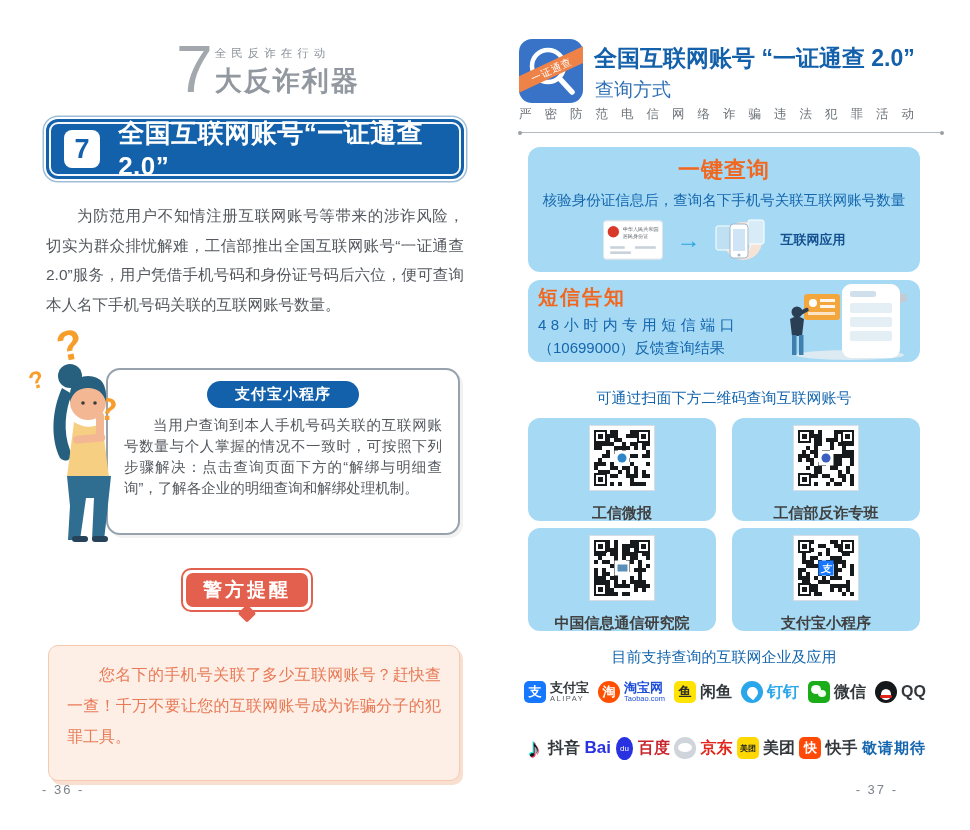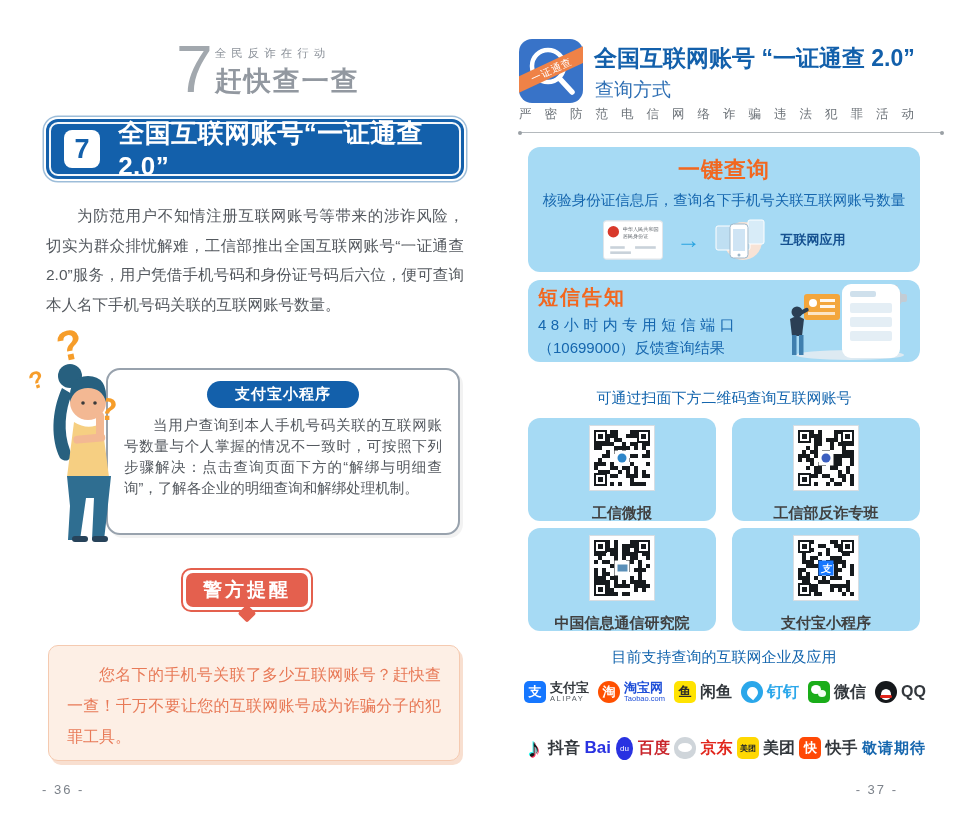--- a/index.html
+++ b/index.html
@@ -41,21 +41,21 @@
   .woman { position:absolute; left:26px; top:310px; width:126px; height:232px; }
 
   .stamp-wrap { position:absolute; left:181px; top:568px; width:132px; }
   .stamp { border:2px solid #e4604e; border-radius:10px; padding:3px; background:#fff; }
   .stamp-inner { background:#e4604e; border-radius:7px; text-align:center; }
   .stamp-inner span { color:#fff; font-family:"Liberation Serif", serif; font-size:19px; font-weight:700;
                       letter-spacing:3px; line-height:34px; }
   .stamp-tail { position:absolute; left:50%; bottom:-8px; width:13px; height:13px; background:#e4604e;
                 transform:translateX(-50%) rotate(45deg); border-radius:2px; }
 
-  .peach { position:absolute; left:48px; top:645px; width:412px; height:116px; background:#fdefe5;
+  .peach { position:absolute; left:48px; top:645px; width:412px; height:136px; background:#fdefe5;
            border:1px solid #f5cab0; border-radius:10px; box-shadow:3px 4px 0 rgba(240,184,150,.45);
            padding:13px 18px 0 18px; }
   .peach p { font-size:16px; line-height:31px; color:#e87a58; text-indent:2em; text-align:justify; }
 
   .pn { position:absolute; font-size:13px; color:#7d838b; letter-spacing:2px; }
   .pn-left { left:42px; top:782px; }
   .pn-right { right:72px; top:782px; }
 
   
   .r-logo { position:absolute; left:519px; top:39px; width:64px; height:64px; }
@@ -144,21 +144,21 @@
 <body>
 
 <div class="canvas">
 
   <section>
 
     <div class="brand">
       <span class="brand-7">7</span>
       <div class="brand-col">
         <span class="brand-tag">全民反诈在行动</span>
-        <span class="brand-name">赶快查一查</span>
+        <span class="brand-name">大反诈利器</span>
       </div>
       <div class="brand-dashes">
         <i></i>
           <i></i>
           <i></i>
           <i></i>
           <i></i>
           <i></i>
           <i></i>
           <i></i>

